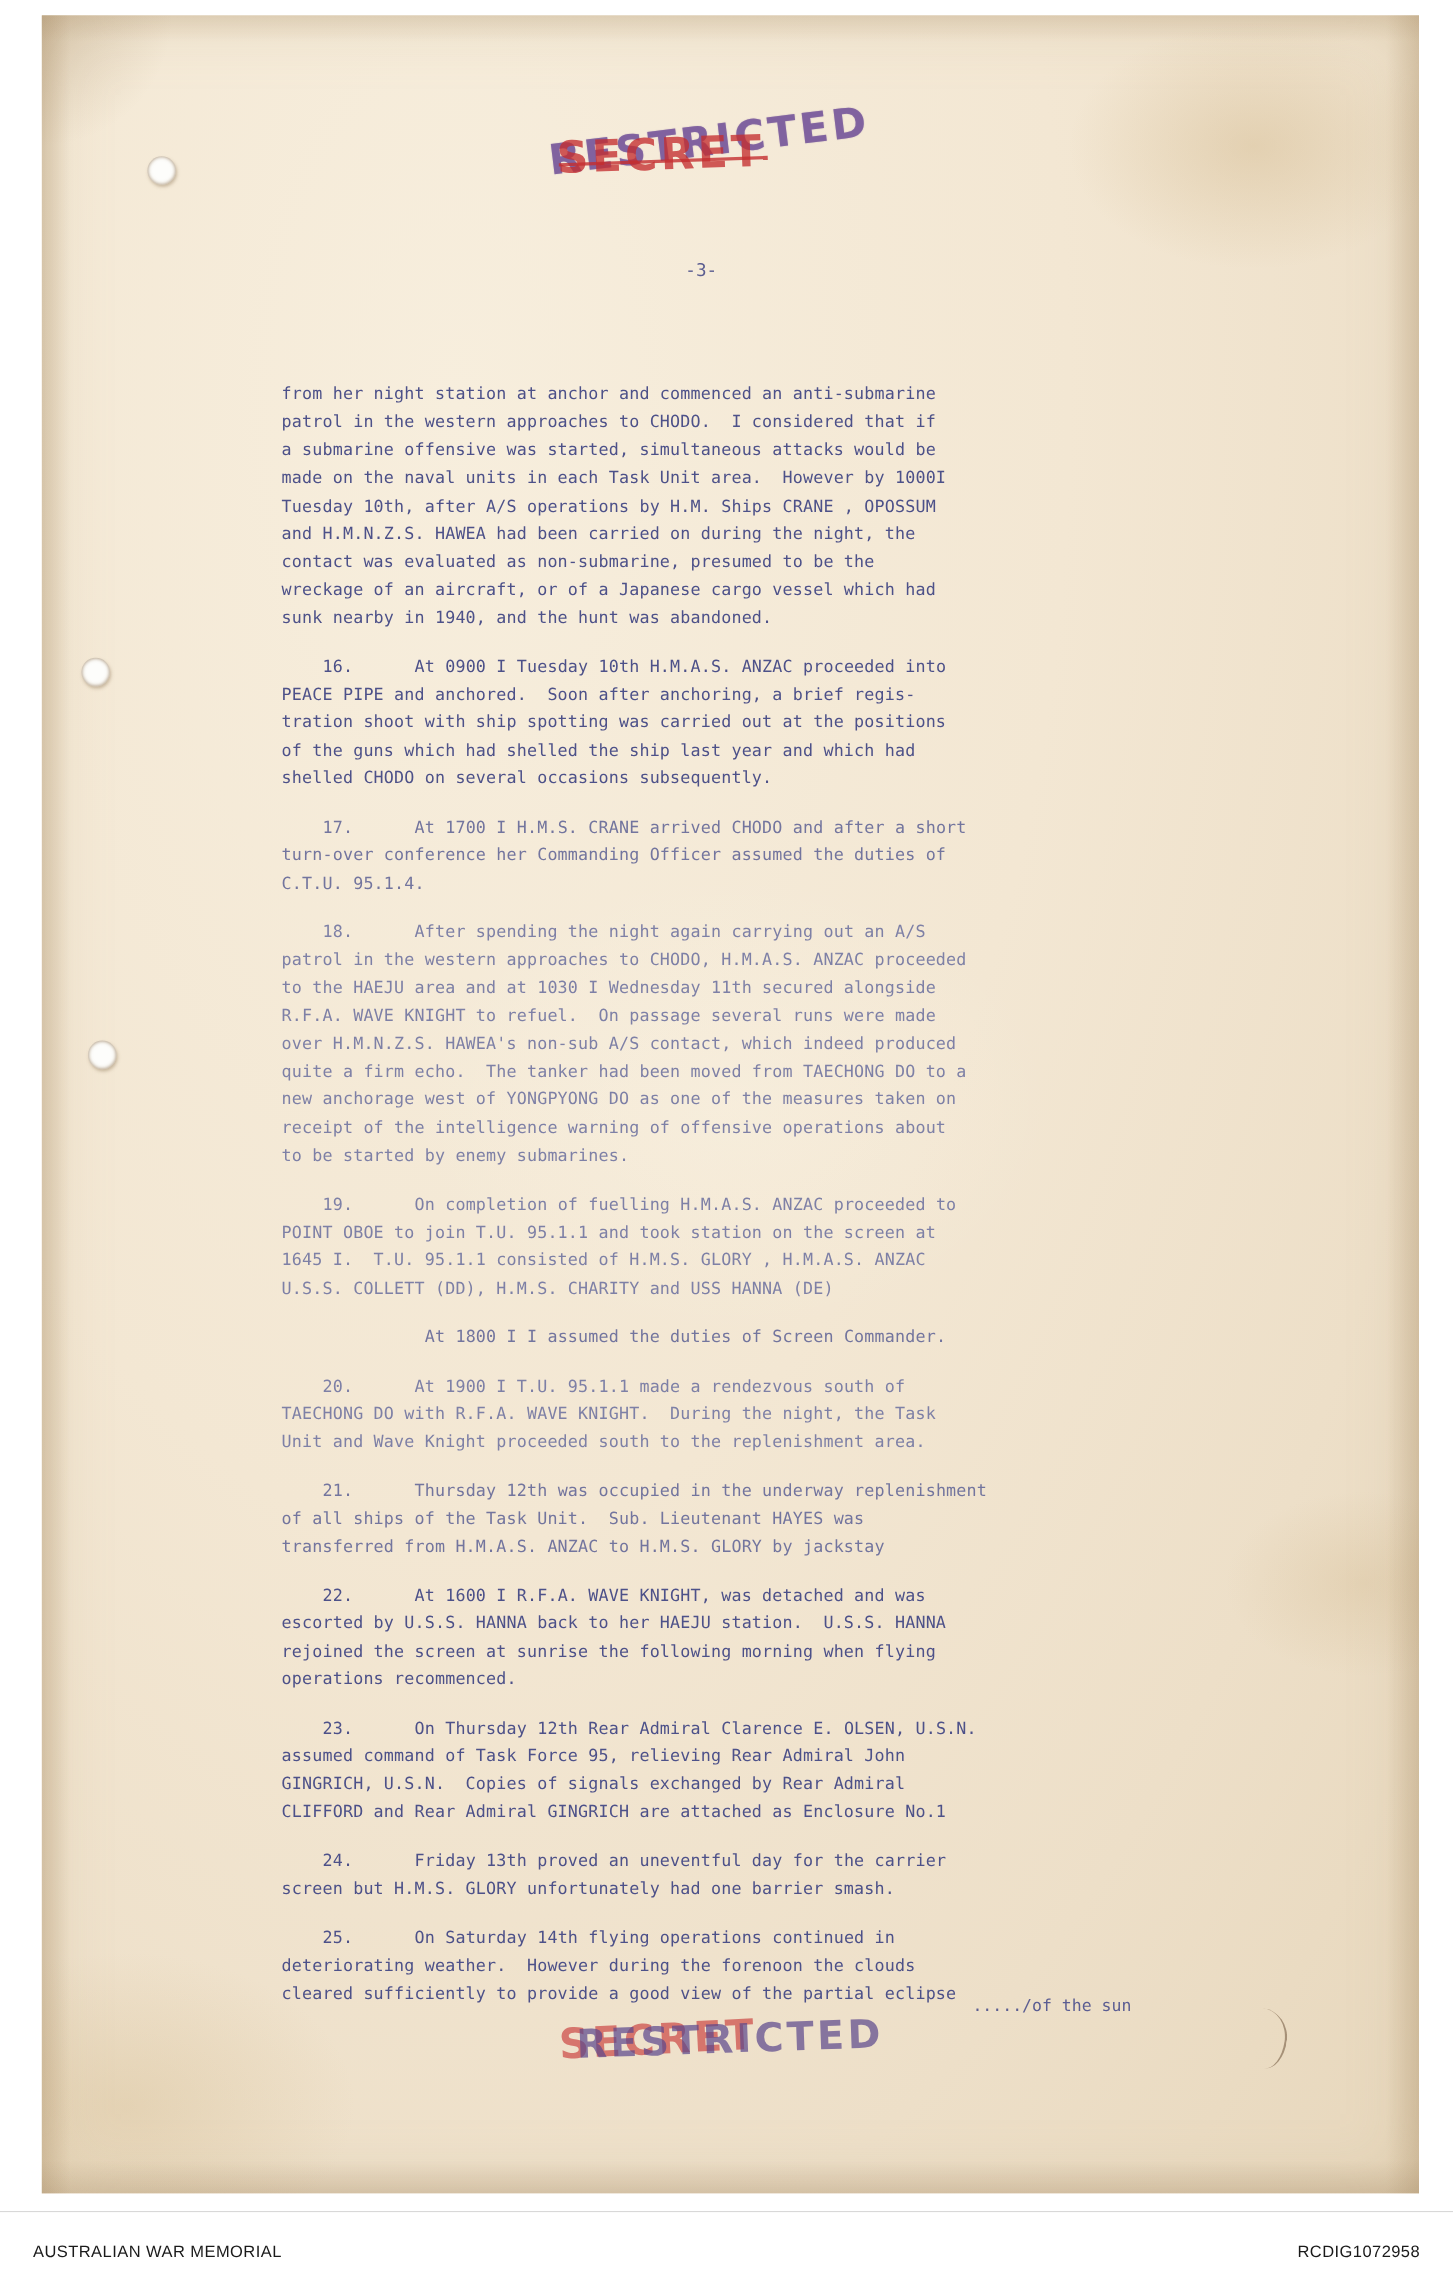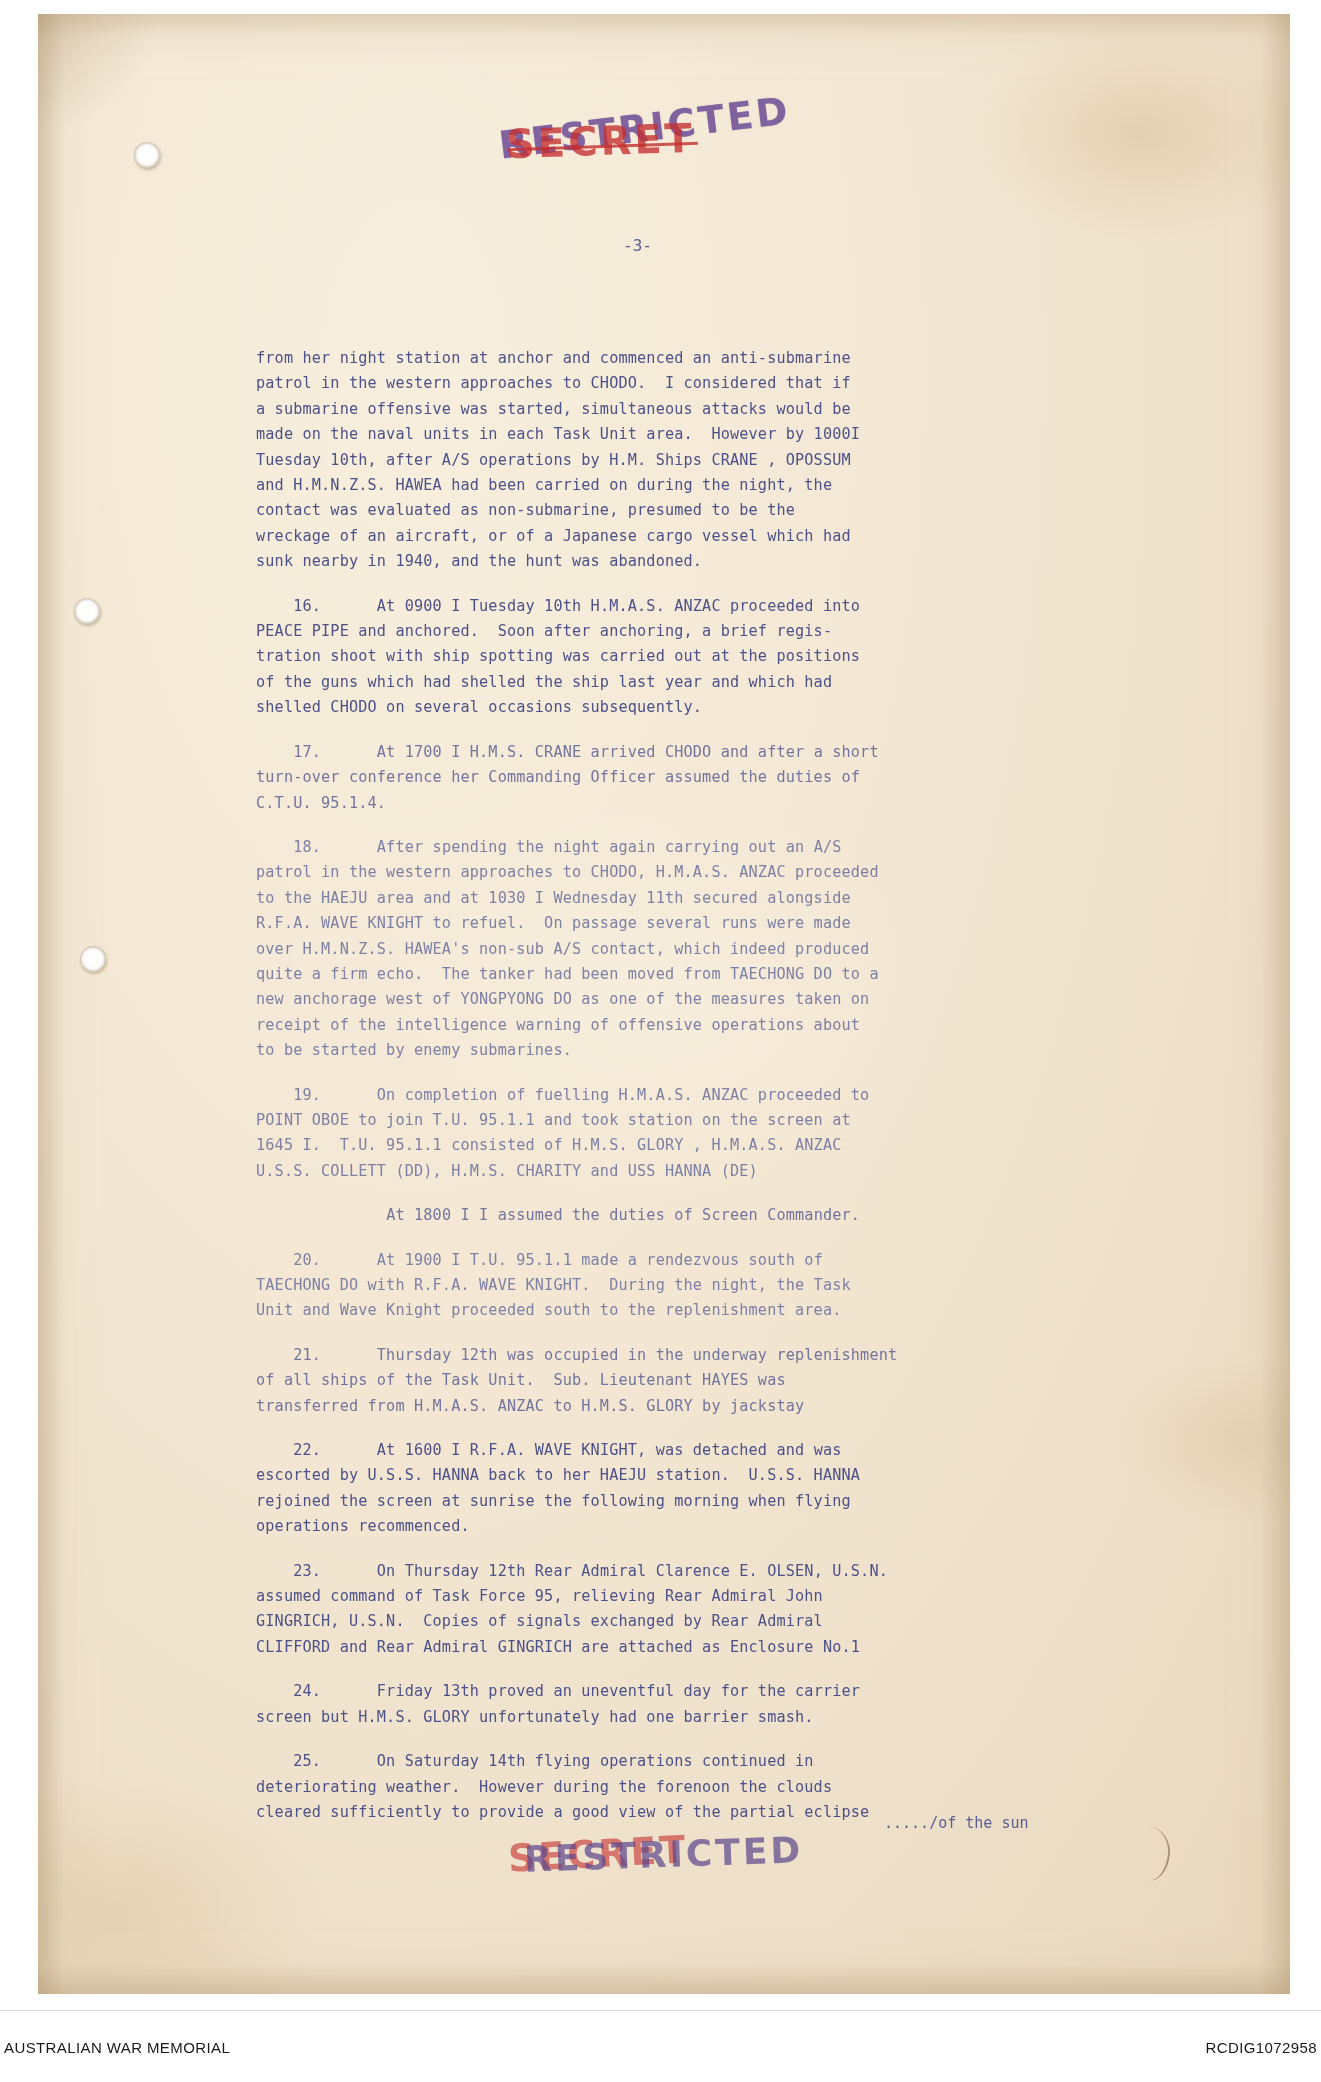--- a/index.html
+++ b/index.html
@@ -186,21 +186,21 @@
     border-top: 1px solid #d8d8d8;
   }
   #footer-inner {
     position: absolute;
     left: 0; top: 0;
     width: 1321px;
     height: 72px;
     display: flex;
     align-items: center;
     justify-content: space-between;
-    padding: 0 4px;
+    padding: 0 30px;
     box-sizing: border-box;
   }
   #footer-left, #footer-right {
     font-family: "Liberation Sans", sans-serif;
     font-size: 15px;
     color: #1a1a1a;
     letter-spacing: 0.4px;
   }
 </style>
 </head>

